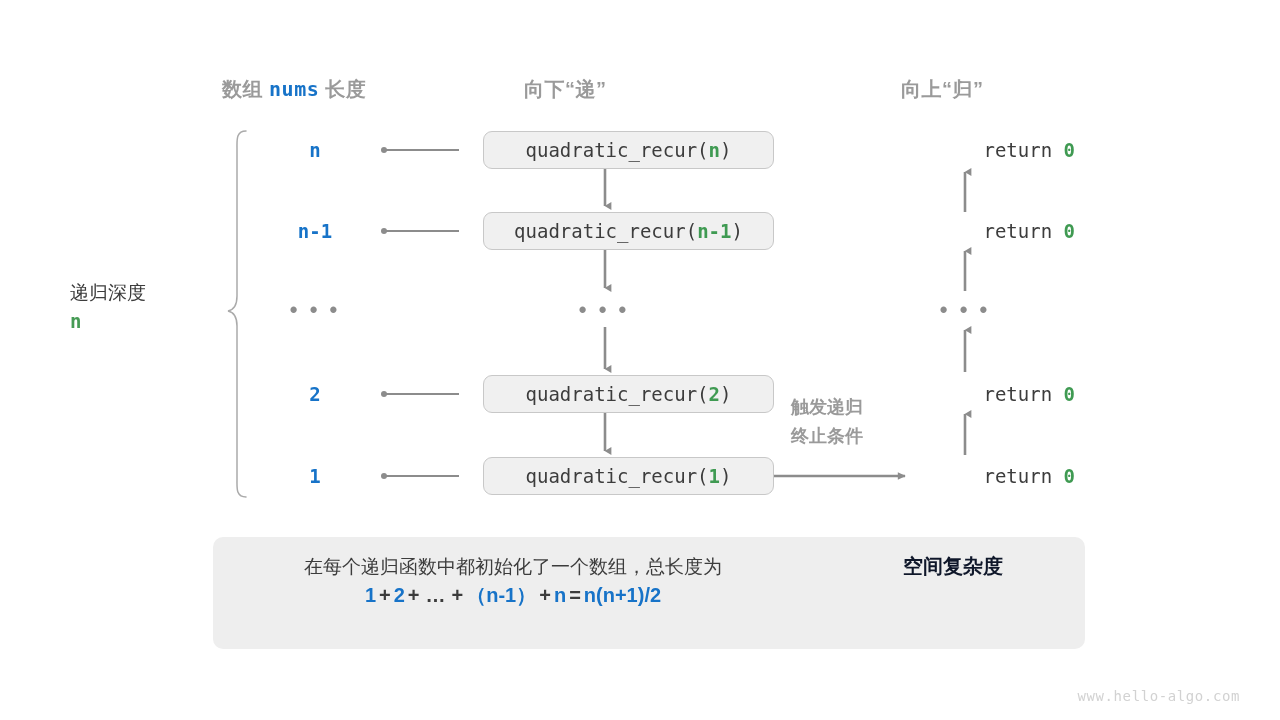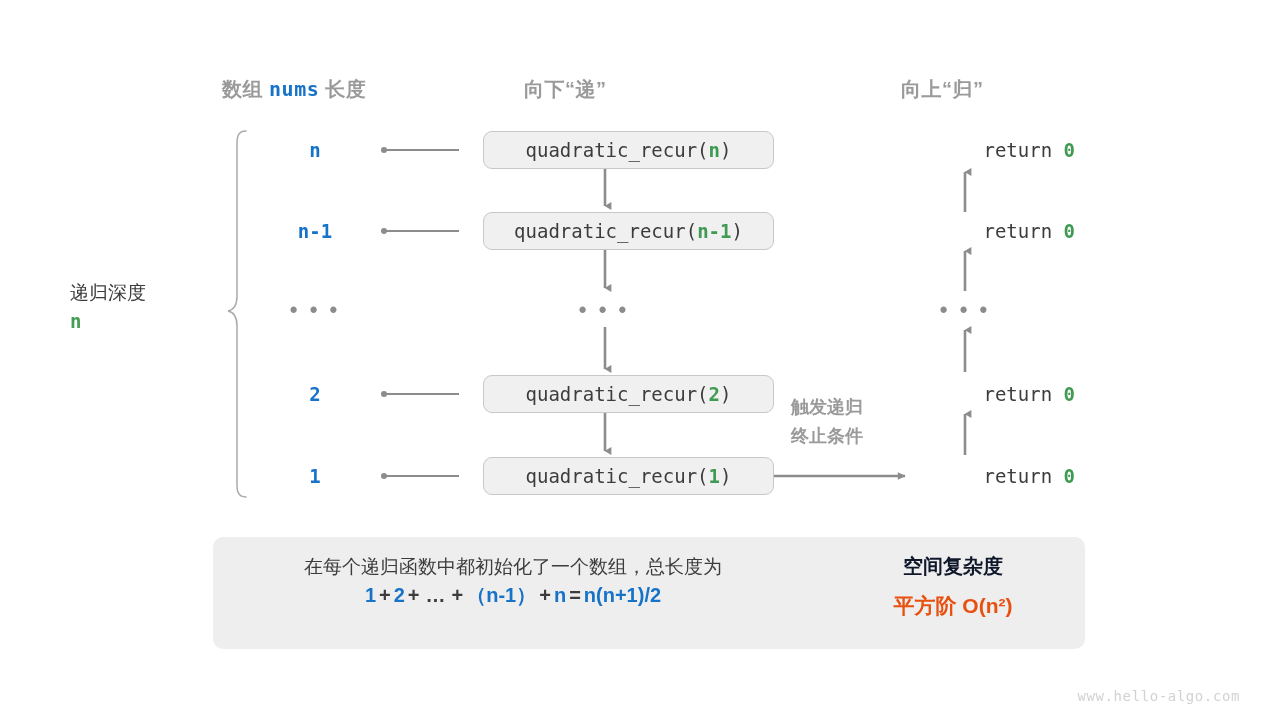--- a/index.html
+++ b/index.html
@@ -350,19 +350,18 @@
   <div class="summary">
     <div class="summary-left">
       <div class="sum-line1">在每个递归函数中都初始化了一个数组，总长度为</div>
       <div class="sum-line2">
         <span class="b">1</span><span class="op">+</span><span class="b">2</span><span class="op">+</span><span class="op">…</span><span class="op">+</span><span class="b">（n-1）</span><span class="op">+</span><span class="b">n</span><span class="op">=</span><span class="b">n(n+1)/2</span>
       </div>
     </div>
 
     <div class="summary-right">
       <div class="sum-title">空间复杂度</div>
-      <div class="sum-complexity">平方阶 O(n²)</div>
     </div>
   </div>
 
   <div class="watermark">www.hello-algo.com</div>
 
 </div>
 
 </body></html>

